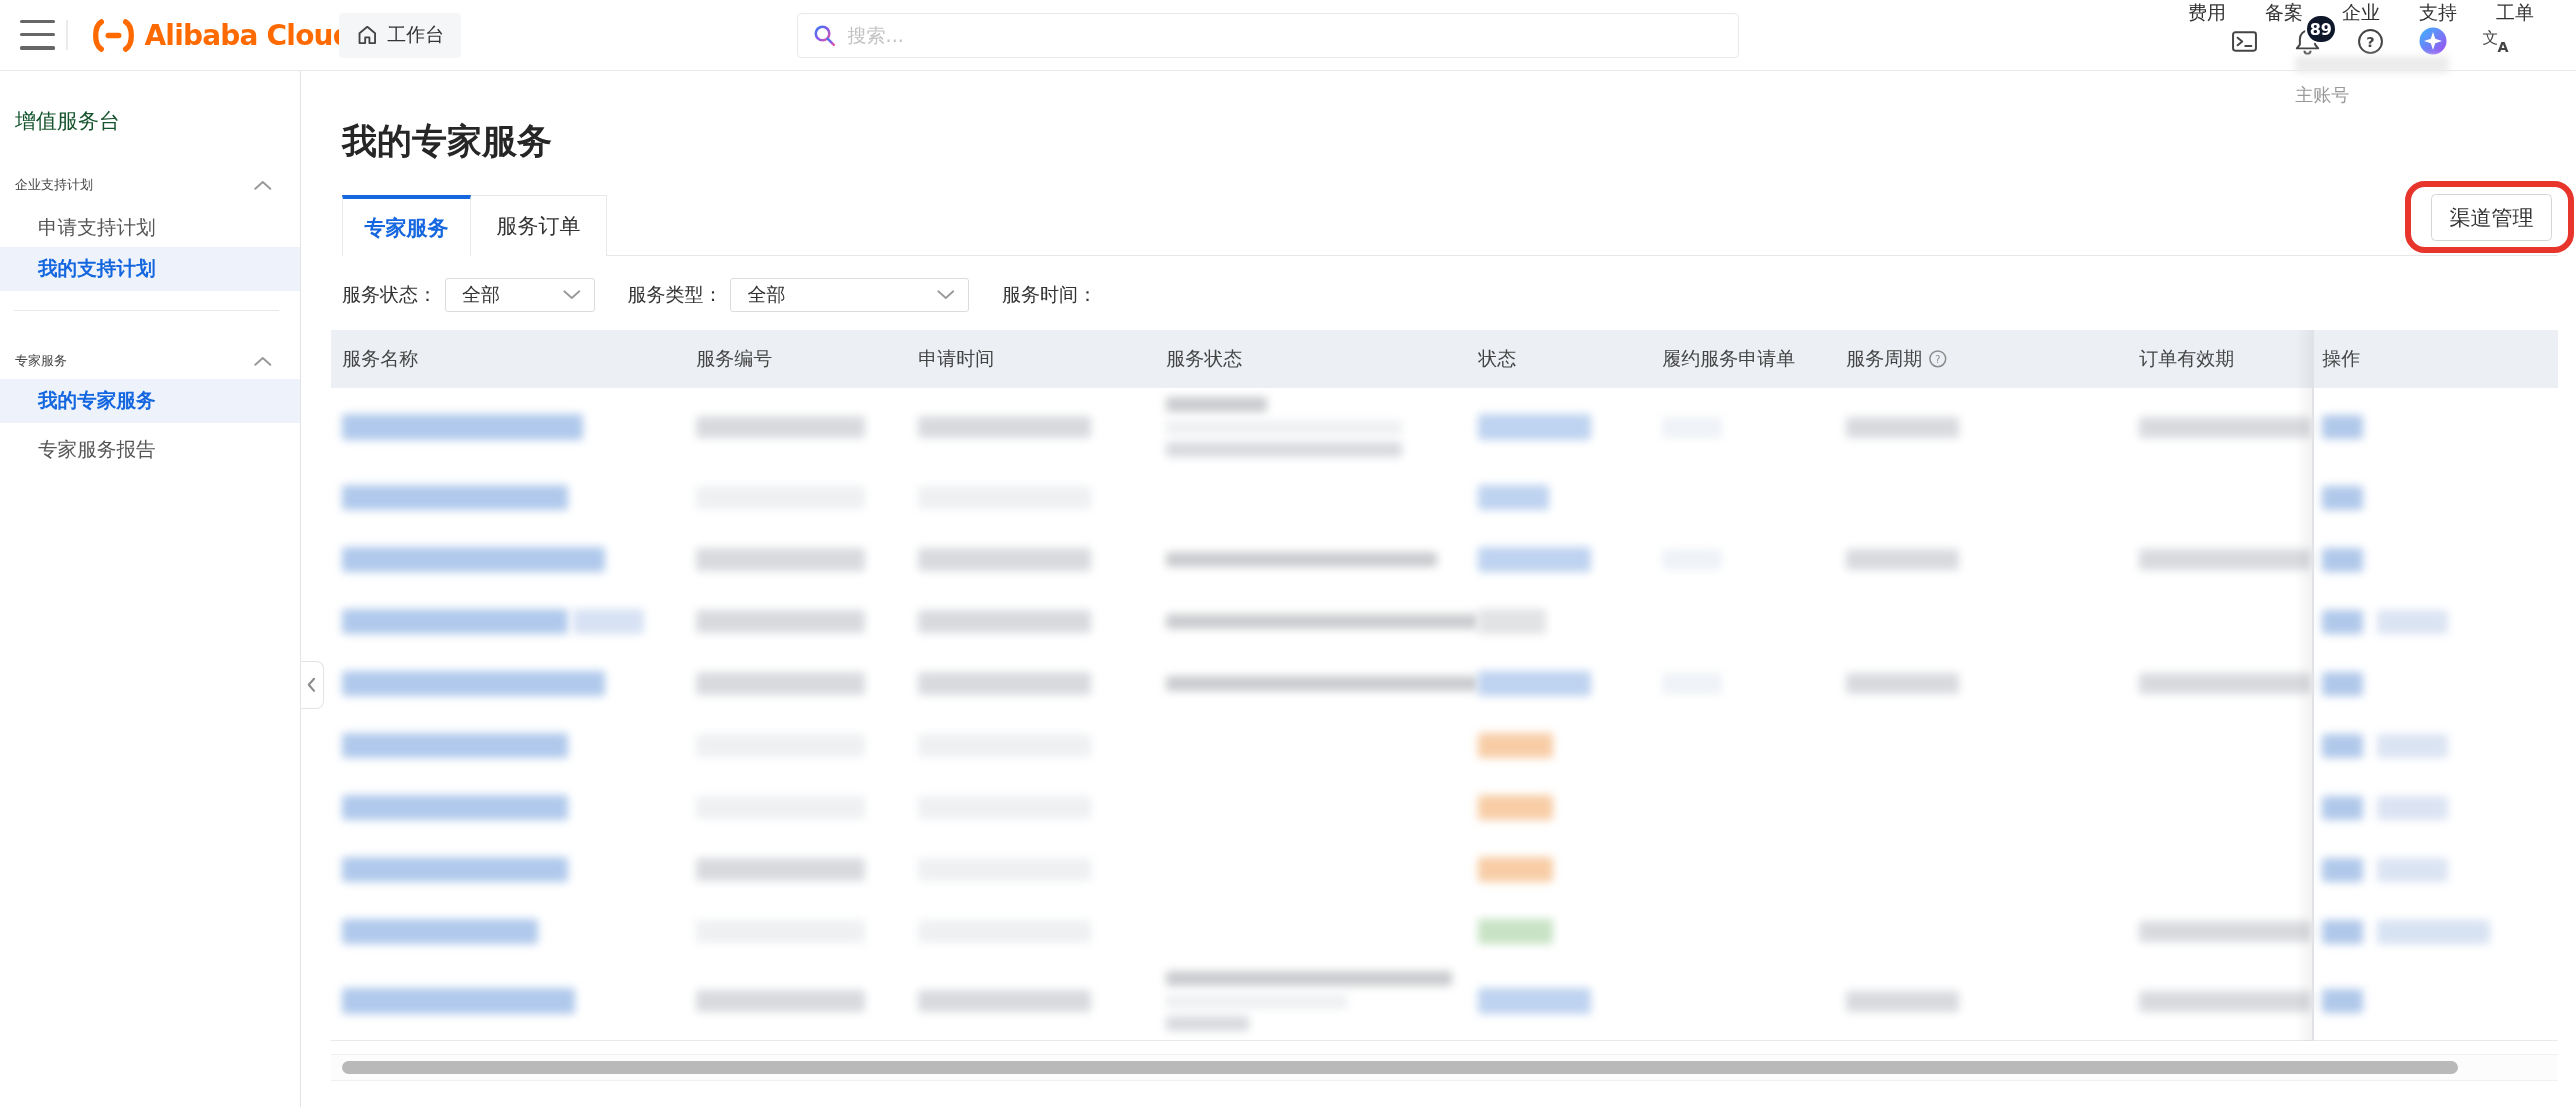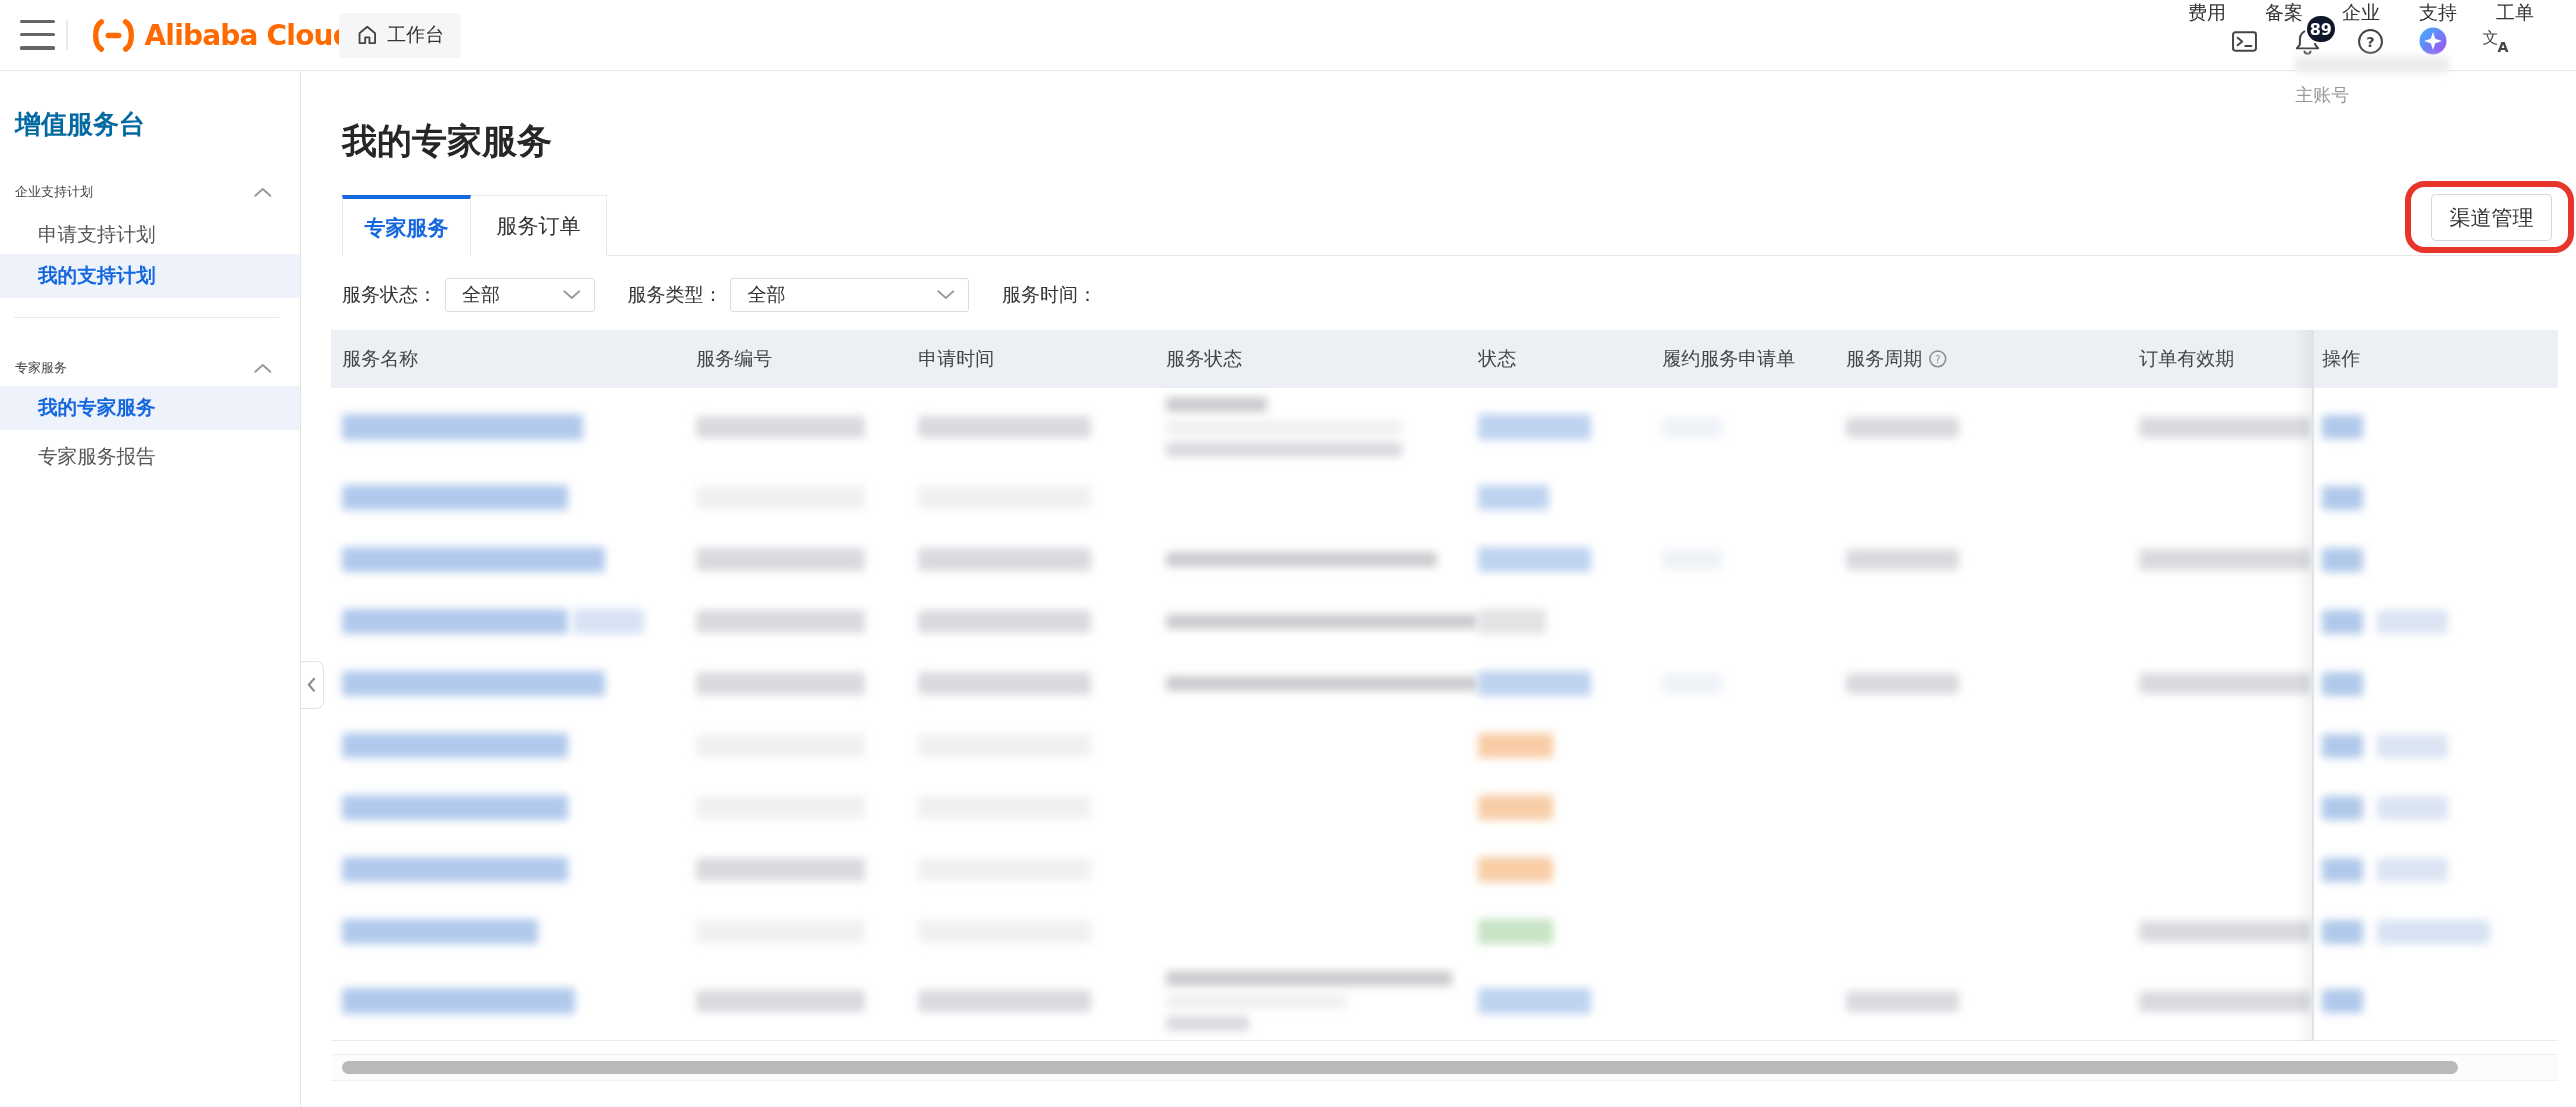--- a/index.html
+++ b/index.html
@@ -32,21 +32,21 @@
     border:2.3px solid #fff; padding:0 3px; }
   .acct-divider { width:1.5px; height:33px; background:#ebebeb; margin-right:16.6px; }
   .account { display:flex; flex-direction:column; align-items:flex-start; margin-right:13.5px; }
   .acct-name-blur { width:154px; height:16.6px; background:#ececec; border-radius:3px; filter:blur(3.8px); }
   .acct-type { font-size:18px; color:#999; margin-top:10.5px; }
   .avatar { width:48px; height:48px; border-radius:50%; overflow:hidden; cursor:pointer; }
 
   
   .sidebar { position:absolute; left:0; top:71px; width:301px; height:1037px; background:#fff;
     border-right:1.5px solid #e3e3e3; }
-  .sb-title { font-size:26px; font-weight:700; color:#0369a1; padding:36px 0 0 15px; }
+  .sb-title { font-size:21px; font-weight:400; color:#14532d; padding:36px 0 0 15px; }
   .sb-section { margin-top:35px; display:flex; align-items:center; justify-content:space-between;
     padding:0 27px 0 15px; height:30px; font-size:13px; color:#444; cursor:pointer; }
   .sb-item { height:33px; display:flex; align-items:center; padding-left:38px; font-size:19.6px;
     color:#555; margin-top:10.5px; cursor:pointer; }
   .sb-item.active { height:44px; background:#eef3fb; color:#1567e0; font-weight:700; margin-top:3px; }
   .sb-divider { height:0.8px; background:#e8e8e8; margin:19.6px 21px 0 13.5px; }
   .collapse-handle { position:absolute; left:301px; top:661px; width:22.6px; height:48px; background:#fff;
     border:1.5px solid #e3e3e3; border-left:none; border-radius:0 7.5px 7.5px 0; display:flex;
     align-items:center; justify-content:center; cursor:pointer; z-index:10; }
 
@@ -137,20 +137,36 @@
 
   <div class="workbench">
     <span>
       <svg width="22.6" height="22.6" viewBox="0 0 32 32">
           <path d="M5 13 L16 4 L27 13 V27 H19 V19 H13 V27 H5 Z" fill="none" stroke="#444" stroke-width="2.6" stroke-linejoin="round"></path>
         </svg>
     </span>
     <span>工作台</span>
   </div>
 
+  <div class="searchbox">
+    <span>
+      <svg width="25.6" height="25.6" viewBox="0 0 34 34">
+        <defs>
+            <linearGradient id="gsearch" x1="0" y1="0" x2="1" y2="1">
+          <stop offset="0" stop-color="#3a7bf0"></stop>
+              <stop offset="0.55" stop-color="#8a58e8"></stop>
+              <stop offset="1" stop-color="#e85aa0"></stop>
+        </linearGradient>
+          </defs>
+        <circle cx="14" cy="14" r="9" fill="none" stroke="url(#gsearch)" stroke-width="3.4"></circle>
+        <line x1="21" y1="21" x2="29" y2="29" stroke="url(#gsearch)" stroke-width="3.4" stroke-linecap="round"></line>
+      </svg>
+    </span>
+    <input type="text" placeholder="搜索..." style="">
+  </div>
 
   <div class="tb-right">
     <div class="tb-menu">
         <div>费用</div>
         <div>备案</div>
         <div>企业</div>
         <div>支持</div>
         <div>工单</div>
       </div>
     <div class="tb-icons">

